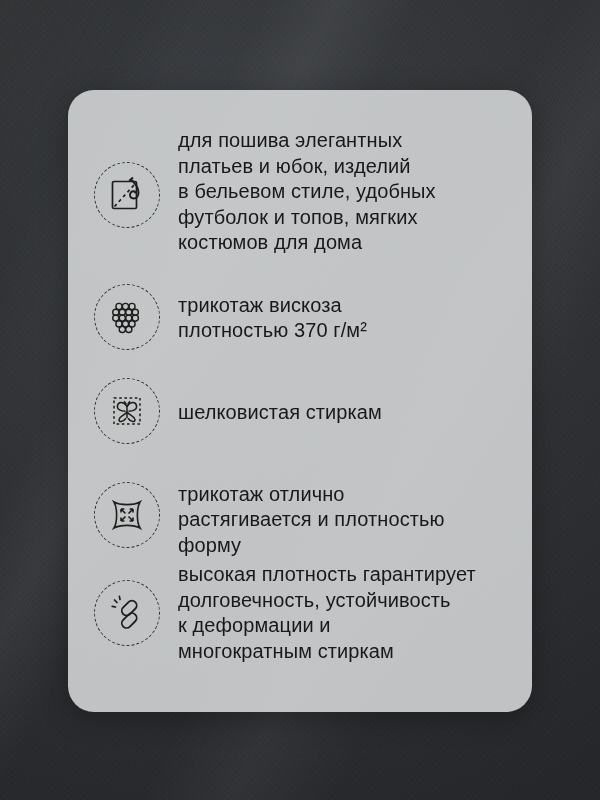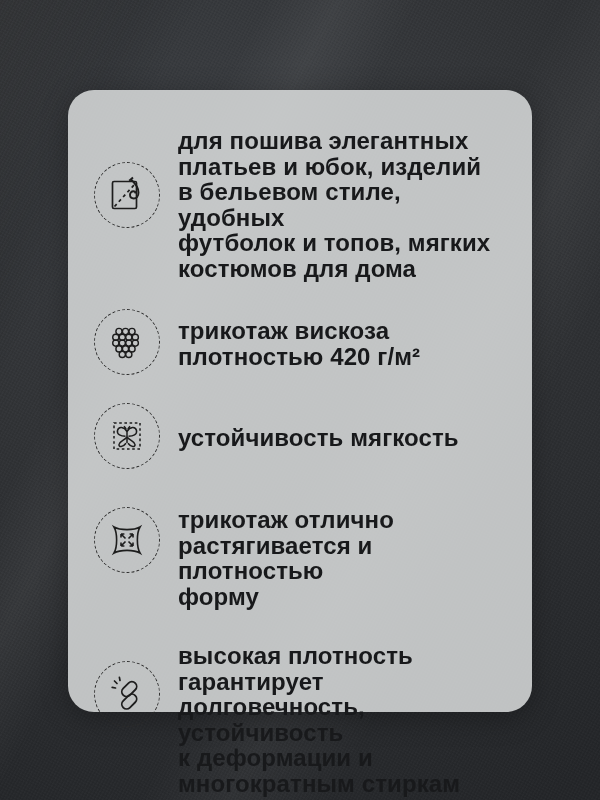--- a/index.html
+++ b/index.html
@@ -74,40 +74,40 @@
     border: 1.6px dashed #2b2b2b;
     display: flex;
     align-items: center;
     justify-content: center;
     box-sizing: border-box;
   }
   .icon-wrap svg { display: block; }
 
   .feature-text {
     color: #18191b;
-    font-size: 24px;
+    font-size: 20px;
     line-height: 25.5px;
     letter-spacing: 0.1px;
     padding-top: 2px;
     white-space: pre-line;
-    font-weight: 700;
+    font-weight: 400;
   }
 
   
   .r0 { margin-top: 2px; }
   .r0 .icon-wrap { margin-top: 36px; }
   .r1 { margin-top: 26px; }
   .r1 .icon-wrap { margin-top: 2px; }
   .r1 .feature-text { padding-top: 11px; }
   .r2 { margin-top: 28px; }
   .r2 .feature-text { padding-top: 22px; }
   .r3 { margin-top: 28px; }
   .r3 .icon-wrap { margin-top: 10px; }
   .r3 .feature-text { padding-top: 10px; }
-  .r4 { margin-top: 30px; }
+  .r4 { }
   .r4 .icon-wrap { margin-top: 22px; }
   .r4 .feature-text { padding-top: 4px; }
 </style>
 </head>
 <body>
 
 <div id="backdrop"></div>
 
 <div id="card">
   <div class="feature-list">
@@ -145,36 +145,36 @@
               <circle cx="29.3" cy="22.1" r="3.1"></circle>
             <circle cx="13" cy="27.9" r="3.1"></circle>
               <circle cx="19.5" cy="27.9" r="3.1"></circle>
               <circle cx="26" cy="27.9" r="3.1"></circle>
             <circle cx="16.3" cy="33.4" r="3.1"></circle>
               <circle cx="22.8" cy="33.4" r="3.1"></circle>
           </g>
         </svg>
       </span>
       <div class="feature-text">трикотаж вискоза
-плотностью 420 г/м²</div>
+плотностью 370 г/м²</div>
     </div>
 
     <div class="feature-row r2">
       <span class="icon-wrap">
         <svg width="40" height="40" viewBox="0 0 40 40" fill="none" stroke="#1d1d1d" stroke-width="1.5">
           <path d="M7 7 L33 7 L33 33 L7 33 Z" stroke-dasharray="2.6 2.6"></path>
           <path d="M20 13.5 L20 27"></path>
           <path d="M20 15.5 C17 10.5 11.5 10 10.5 14.5 C9.6 18.6 14 20 18.5 20.2"></path>
           <path d="M20 15.5 C23 10.5 28.5 10 29.5 14.5 C30.4 18.6 26 20 21.5 20.2"></path>
           <path d="M20 21 C17.5 24.5 12.5 25 12 28.5 C11.6 31.4 16 31.3 19 27.2"></path>
           <path d="M20 21 C22.5 24.5 27.5 25 28 28.5 C28.4 31.4 24 31.3 21 27.2"></path>
           <path d="M19.2 13 L17 10.3 M20.8 13 L23 10.3"></path>
         </svg>
       </span>
-      <div class="feature-text">устойчивость мягкость</div>
+      <div class="feature-text">шелковистая стиркам</div>
     </div>
 
     <div class="feature-row r3">
       <span class="icon-wrap">
         <svg width="42" height="42" viewBox="0 0 42 42" fill="none" stroke="#1d1d1d" stroke-width="1.6">
           <path d="M8 8 C14 11.5 28 11.5 34 8 C30.5 14 30.5 28 34 34 C28 30.5 14 30.5 8 34 C11.5 28 11.5 14 8 8 Z"></path>
           <path d="M15 15 L19.5 19.5 M15 15 L15 18.4 M15 15 L18.4 15"></path>
           <path d="M27 15 L22.5 19.5 M27 15 L27 18.4 M27 15 L23.6 15"></path>
           <path d="M15 27 L19.5 22.5 M15 27 L15 23.6 M15 27 L18.4 27"></path>
           <path d="M27 27 L22.5 22.5 M27 27 L27 23.6 M27 27 L23.6 27"></path>

